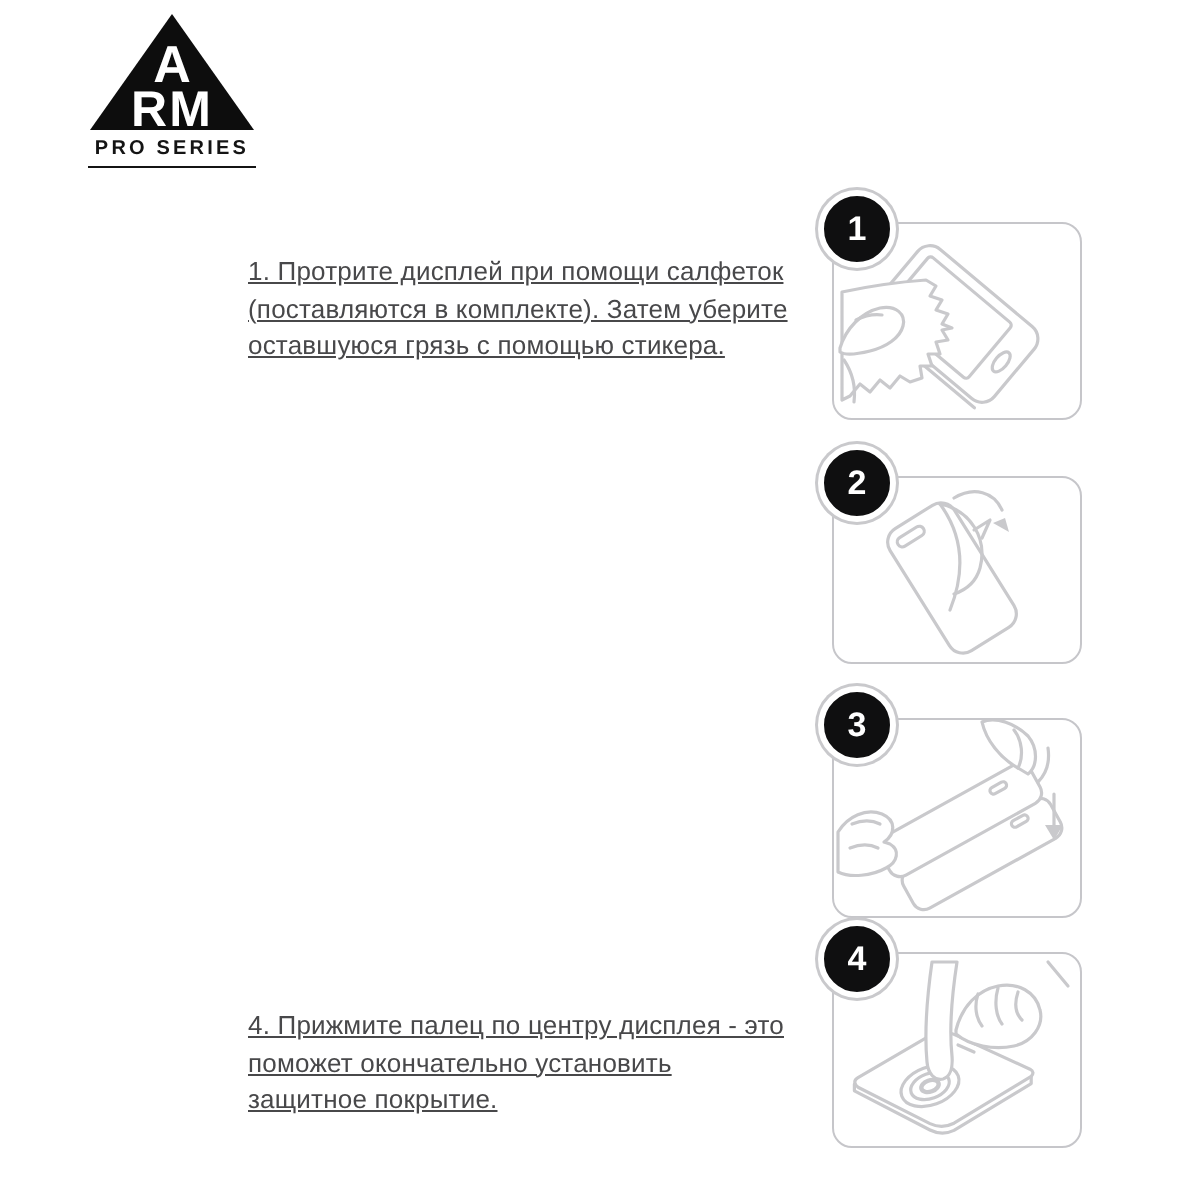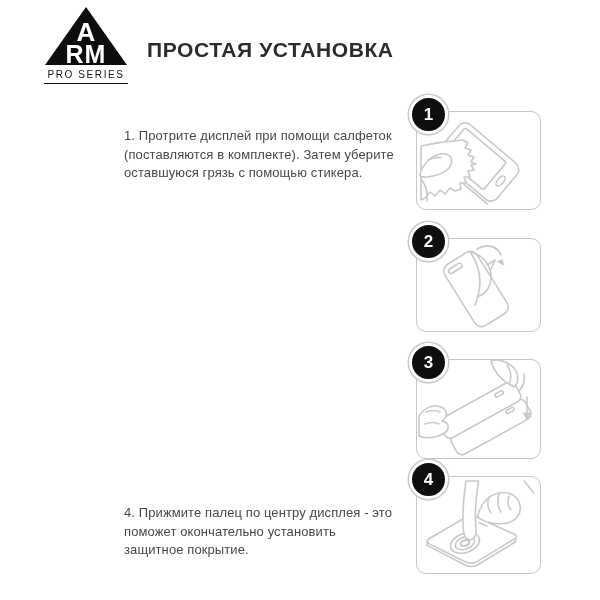--- a/index.html
+++ b/index.html
@@ -5,34 +5,35 @@
   html,body{margin:0;padding:0;background:#fff;}
   .sheet{
     position:relative;width:600px;height:600px;background:#ffffff;overflow:hidden;
     font-family:"Liberation Sans","DejaVu Sans",sans-serif;
   }
   
   .logo{position:absolute;left:44px;top:6px;width:84px;}
   .logo svg{display:block;}
   .logo-sub{
     margin-top:3px;width:84px;text-align:center;
-    font-size:10px;font-weight:normal;letter-spacing:1.6px;color:#141414;
+    font-size:10px;font-weight:bold;letter-spacing:1.6px;color:#141414;
     border-bottom:1.5px solid #141414;padding-bottom:3px;
   }
   
   .title{
     position:absolute;left:147px;top:38px;
     font-size:21px;font-weight:bold;letter-spacing:0.6px;color:#2b2b31;
     white-space:nowrap;
   }
   
   .step-text{
     position:absolute;left:124px;width:305px;
     font-size:13px;line-height:18.5px;letter-spacing:0.1px;color:#48484a;
     white-space:pre-line;
+    text-decoration:underline;
   }
   .step-text.s1{top:127px;}
   .step-text.s2{top:277px;}
   .step-text.s3{top:379px;}
   .step-text.s4{top:504px;}
   
   .fig{
     position:absolute;left:416px;width:123px;
     border:1.5px solid #c6c6ca;border-radius:10px;background:#fff;
   }
@@ -59,21 +60,20 @@
 
   <div class="logo">
     <svg width="84" height="60" viewBox="0 0 84 60">
       <polygon points="42,1 83,59 1,59" fill="#0d0d0d"></polygon>
       <text x="42" y="35" text-anchor="middle" fill="#ffffff" font-size="26" font-weight="bold">A</text>
       <text x="42" y="57" text-anchor="middle" fill="#ffffff" font-size="25" font-weight="bold" letter-spacing="1">RM</text>
     </svg>
     <div class="logo-sub">PRO SERIES</div>
   </div>
 
-  <div class="title">ПРОСТАЯ УСТАНОВКА</div>
 
   <div class="step-text s1">1. Протрите дисплей при помощи салфеток
 (поставляются в комплекте). Затем уберите
 оставшуюся грязь с помощью стикера.</div>
   <div class="step-text s4">4. Прижмите палец по центру дисплея - это
 поможет окончательно установить
 защитное покрытие.</div>
 
   <div class="fig f1">
     <div class="badge">

